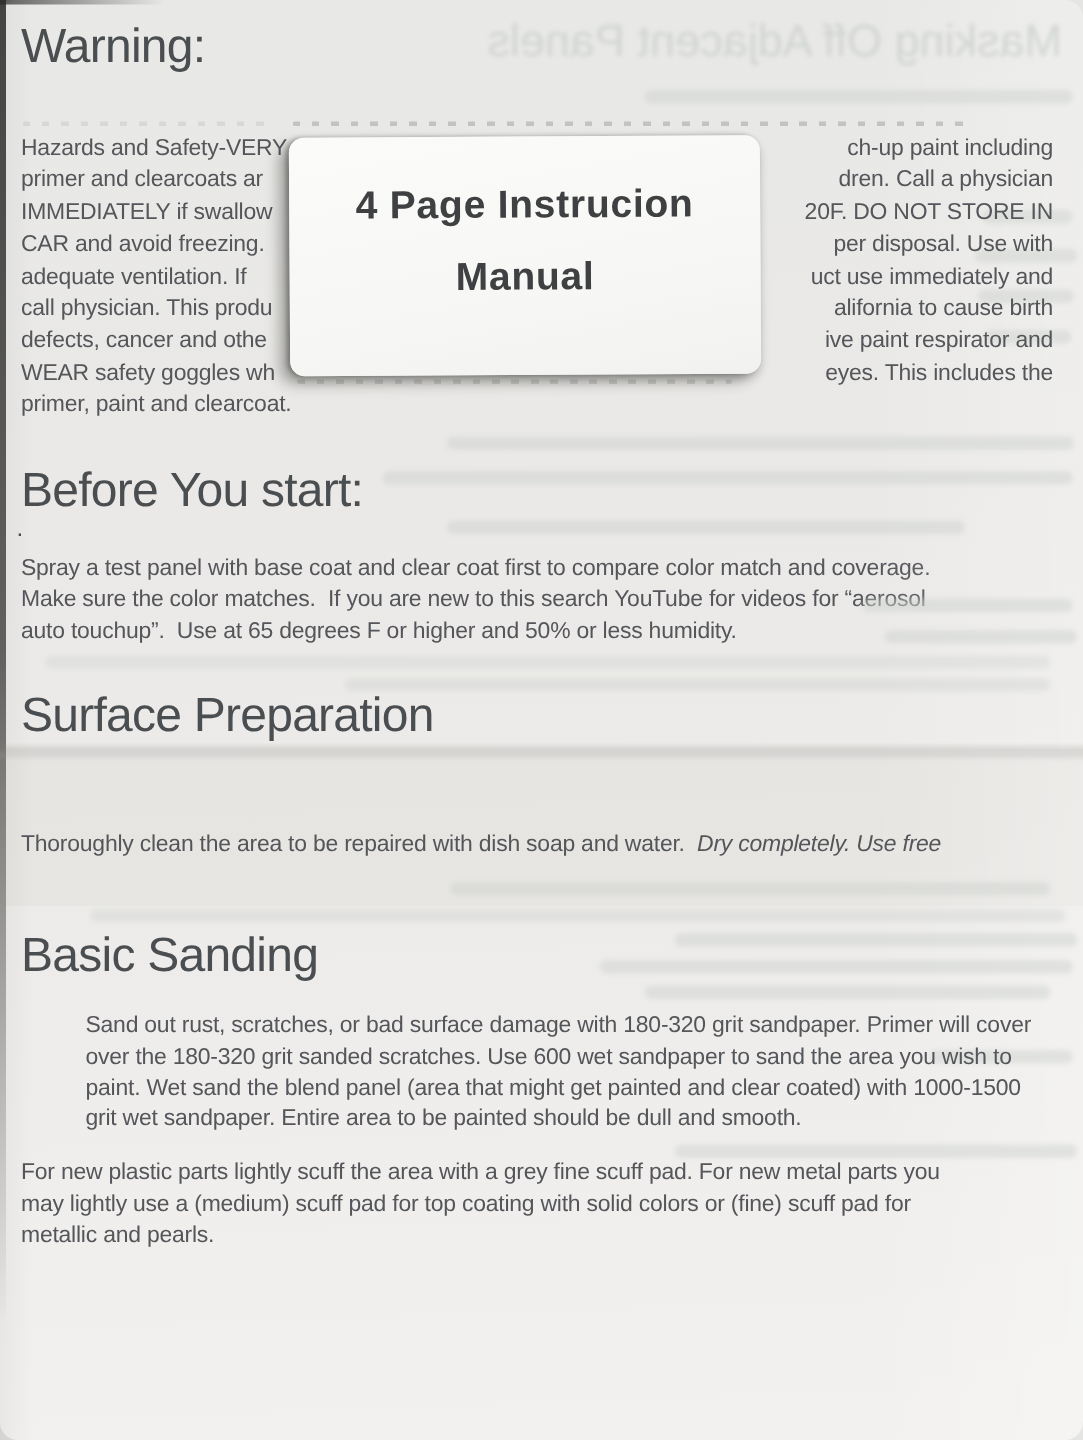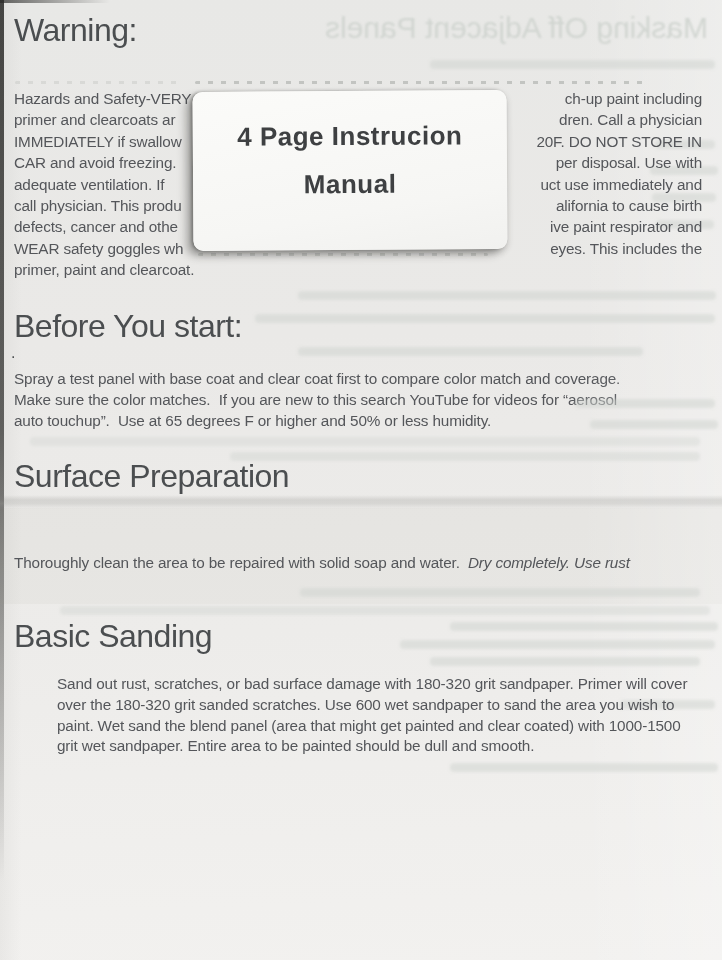--- a/index.html
+++ b/index.html
@@ -4,20 +4,21 @@
 <style>
   html,body{margin:0;padding:0;}
   body{
     width:722px;height:960px;overflow:hidden;
     font-family:"Liberation Sans",sans-serif;
     background:#dcdcda;
   }
   .page{
     position:absolute;left:0;top:0;width:722px;height:960px;
     background:linear-gradient(178deg,#e8e8e6 0%,#eae9e7 35%,#edecea 65%,#f2f1ef 100%);
+    border-radius:12px;
   }
   .page::after{ 
     content:"";position:absolute;inset:0;pointer-events:none;
     background:linear-gradient(90deg,rgba(60,60,55,0.05) 0,rgba(60,60,55,0) 3%,rgba(255,255,255,0) 80%,rgba(255,255,255,0.25) 100%);
   }
   .edge-left{
     position:absolute;left:0;top:0;width:4px;height:100%;
     background:linear-gradient(180deg,rgba(40,40,38,0.85) 0%,rgba(40,40,38,0.7) 45%,rgba(40,40,38,0.25) 75%,rgba(40,40,38,0) 92%);
   }
   .edge-top{
@@ -126,22 +127,25 @@
   </div>
 
   <h1 class="h" style="left:14px;top:306px;">Before You start:</h1>
   <div class="stray" style="left:11px;top:344px;">.</div>
   <div class="para lh20" style="left:14px;top:369px;width:695px;">Spray a test panel with base coat and clear coat first to compare color match and coverage.
 Make sure the color matches.  If you are new to this search YouTube for videos for “aerosol
 auto touchup”.  Use at 65 degrees F or higher and 50% or less humidity.</div>
 
   <h1 class="h" style="left:14px;top:456px;">Surface Preparation</h1>
   <div class="para lh20" style="left:14px;top:511px;width:698px;z-index:2;">
-    <div><span>Thoroughly clean the area to be repaired with solid soap and water.  </span><em class="doc-it">Dry completely. Use rust</em></div>
+    <div><span>Thoroughly clean the area to be repaired with dish soap and water.  </span><em class="doc-it">Dry completely. Use free</em></div>
   </div>
 
   <h1 class="h" style="left:14px;top:616px;">Basic Sanding</h1>
   <div class="para lh20" style="left:14px;top:674px;width:698px;z-index:2;margin-left:43px;">Sand out rust, scratches, or bad surface damage with 180-320 grit sandpaper. Primer will cover
 over the 180-320 grit sanded scratches. Use 600 wet sandpaper to sand the area you wish to
 paint. Wet sand the blend panel (area that might get painted and clear coated) with 1000-1500
 grit wet sandpaper. Entire area to be painted should be dull and smooth.</div>
+  <div class="para lh20" style="left:14px;top:772px;width:698px;z-index:2;">For new plastic parts lightly scuff the area with a grey fine scuff pad. For new metal parts you
+may lightly use a (medium) scuff pad for top coating with solid colors or (fine) scuff pad for
+metallic and pearls.</div>
 
 </div>
 
 </body></html>

